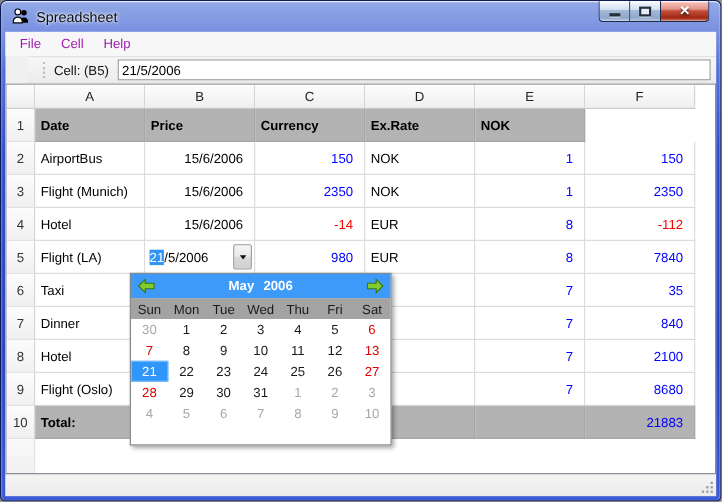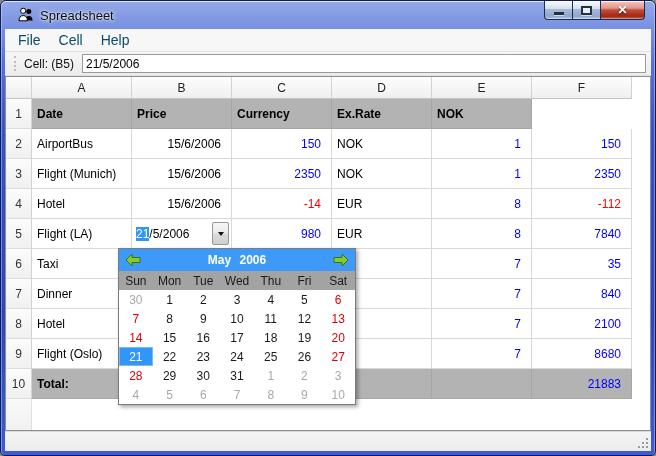--- a/index.html
+++ b/index.html
@@ -3,43 +3,43 @@
 <meta charset="utf-8">
 <style>
   * { margin:0; padding:0; box-sizing:border-box; font-family:"Liberation Sans", sans-serif; }
   html,body { background:#888; }
   .window{ position:relative; width:656px; height:456px; border:1px solid #0e1c55;
     border-radius:6px 6px 5px 5px; overflow:hidden;
     background:linear-gradient(180deg,#93a9e6 0%,#5570dc 14%,#3350cf 30%,#2a46c4 70%,#3d5bd8 100%);
     box-shadow:inset 0 1px 0 rgba(255,255,255,.75), inset 1px 0 0 rgba(255,255,255,.35), inset -1px 0 0 rgba(255,255,255,.35);
   }
   
-  .titlebar{ position:absolute; left:7px; top:0; right:0; height:28px; display:flex; align-items:center; }
+  .titlebar{ position:absolute; left:0; top:0; right:0; height:28px; display:flex; align-items:center; }
   .app-icon{ width:16px; height:16px; margin:0 6px 0 10px; flex:0 0 auto; }
   .title-text{ font-size:13px; color:#0d0d0d; text-shadow:0 0 4px rgba(255,255,255,.9), 0 0 2px rgba(255,255,255,.9); }
   .caption-buttons{ position:absolute; right:10px; top:0; display:flex; }
   .cap-btn{ height:19px; display:flex; align-items:center; justify-content:center;
     border:1px solid #1d2c4c; border-top:none; position:relative;
     box-shadow:inset 0 1px 0 rgba(255,255,255,.8), inset 0 -1px 0 rgba(255,255,255,.25); cursor:default; }
   .cap-btn.minb{ width:29px; border-radius:0 0 0 4px;
     background:linear-gradient(180deg,#f8fafd 0%,#d3deee 45%,#a7bad8 46%,#90a7ca 85%,#bccbe4 100%); }
   .cap-btn.maxb{ width:27px; border-left:none; border-right:none;
     background:linear-gradient(180deg,#f8fafd 0%,#d3deee 45%,#a7bad8 46%,#90a7ca 85%,#bccbe4 100%); }
   .cap-btn.clsb{ width:45px; border-radius:0 0 4px 0;
     background:linear-gradient(180deg,#f9c9c0 0%,#e2958a 40%,#c24e3a 50%,#a02713 85%,#d0705f 100%); }
   .glyph-min{ width:10px; height:3px; background:#25303f; box-shadow:0 1px 0 rgba(255,255,255,.6); margin-top:6px; }
   .glyph-max{ width:11px; height:9px; border:2px solid #25303f; background:#e8eef8; box-shadow:0 1px 0 rgba(255,255,255,.6); }
   .glyph-cls{ color:#fff; font-size:12px; font-weight:bold; line-height:1; text-shadow:0 1px 2px rgba(0,0,0,.7); }
   
   .client{ position:absolute; left:4px; right:4px; top:28px; bottom:4px; background:#f0f0f0;
     display:flex; flex-direction:column; }
   .menubar{ height:22px; background:#f7f7f7; display:flex; align-items:center; padding-left:4px; flex:0 0 auto; }
-  .menu-item{ font-size:14px; color:#0c4a6e; padding:3px 9px; }
+  .menu-item{ font-size:12px; color:#a21caf; padding:3px 9px; }
   .toolbar{ height:25px; background:linear-gradient(180deg,#f6f6f6,#ececec); display:flex; align-items:center;
-    border-top:1px solid #e2e2e2; border-bottom:1px solid #e0e0e0; padding:0 5px 0 7px; flex:0 0 auto; }
+    border-top:1px solid #e2e2e2; border-bottom:1px solid #e0e0e0; padding:0 5px 0 12px; flex:0 0 auto;margin-left:20px; }
   .tb-handle{ width:4px; height:15px; border-left:2px dotted #bdbdbd; margin:0 6px 0 2px; }
   .tb-label{ font-size:12px; color:#111; margin-right:8px; white-space:nowrap; }
   .tb-input{ flex:1; height:19px; border:1px solid #9b9b9b; background:#fff; font-size:12px; padding:0 3px; color:#000; }
   
   .table-frame{ flex:1; border:1px solid #8b8e98; background:#fff; position:relative; overflow:hidden;
     display:flex; flex-direction:column; }
   .chead-row{ display:flex; height:22px; flex:0 0 auto; }
   .corner{ width:26px; flex:0 0 auto; background:linear-gradient(180deg,#fdfdfd,#eeeeee); border-right:1px solid #d2d2d2; border-bottom:1px solid #c5c5c5; }
   .chead{ width:100px; flex:0 0 auto; background:linear-gradient(180deg,#fdfdfd,#efefef);
     border-right:1px solid #d2d2d2; border-bottom:1px solid #c5c5c5;
@@ -291,29 +291,20 @@
     <div class="cal-week">
       <span class="day wk">7</span>
       <span class="day">8</span>
       <span class="day">9</span>
       <span class="day">10</span>
       <span class="day">11</span>
       <span class="day">12</span>
       <span class="day wk">13</span>
     </div>
     <div class="cal-week">
-      <span class="day wk">14</span>
-      <span class="day">15</span>
-      <span class="day">16</span>
-      <span class="day">17</span>
-      <span class="day">18</span>
-      <span class="day">19</span>
-      <span class="day wk">20</span>
-    </div>
-    <div class="cal-week">
       <span class="day sel">21</span>
       <span class="day">22</span>
       <span class="day">23</span>
       <span class="day">24</span>
       <span class="day">25</span>
       <span class="day">26</span>
       <span class="day wk">27</span>
     </div>
     <div class="cal-week">
       <span class="day wk">28</span>

